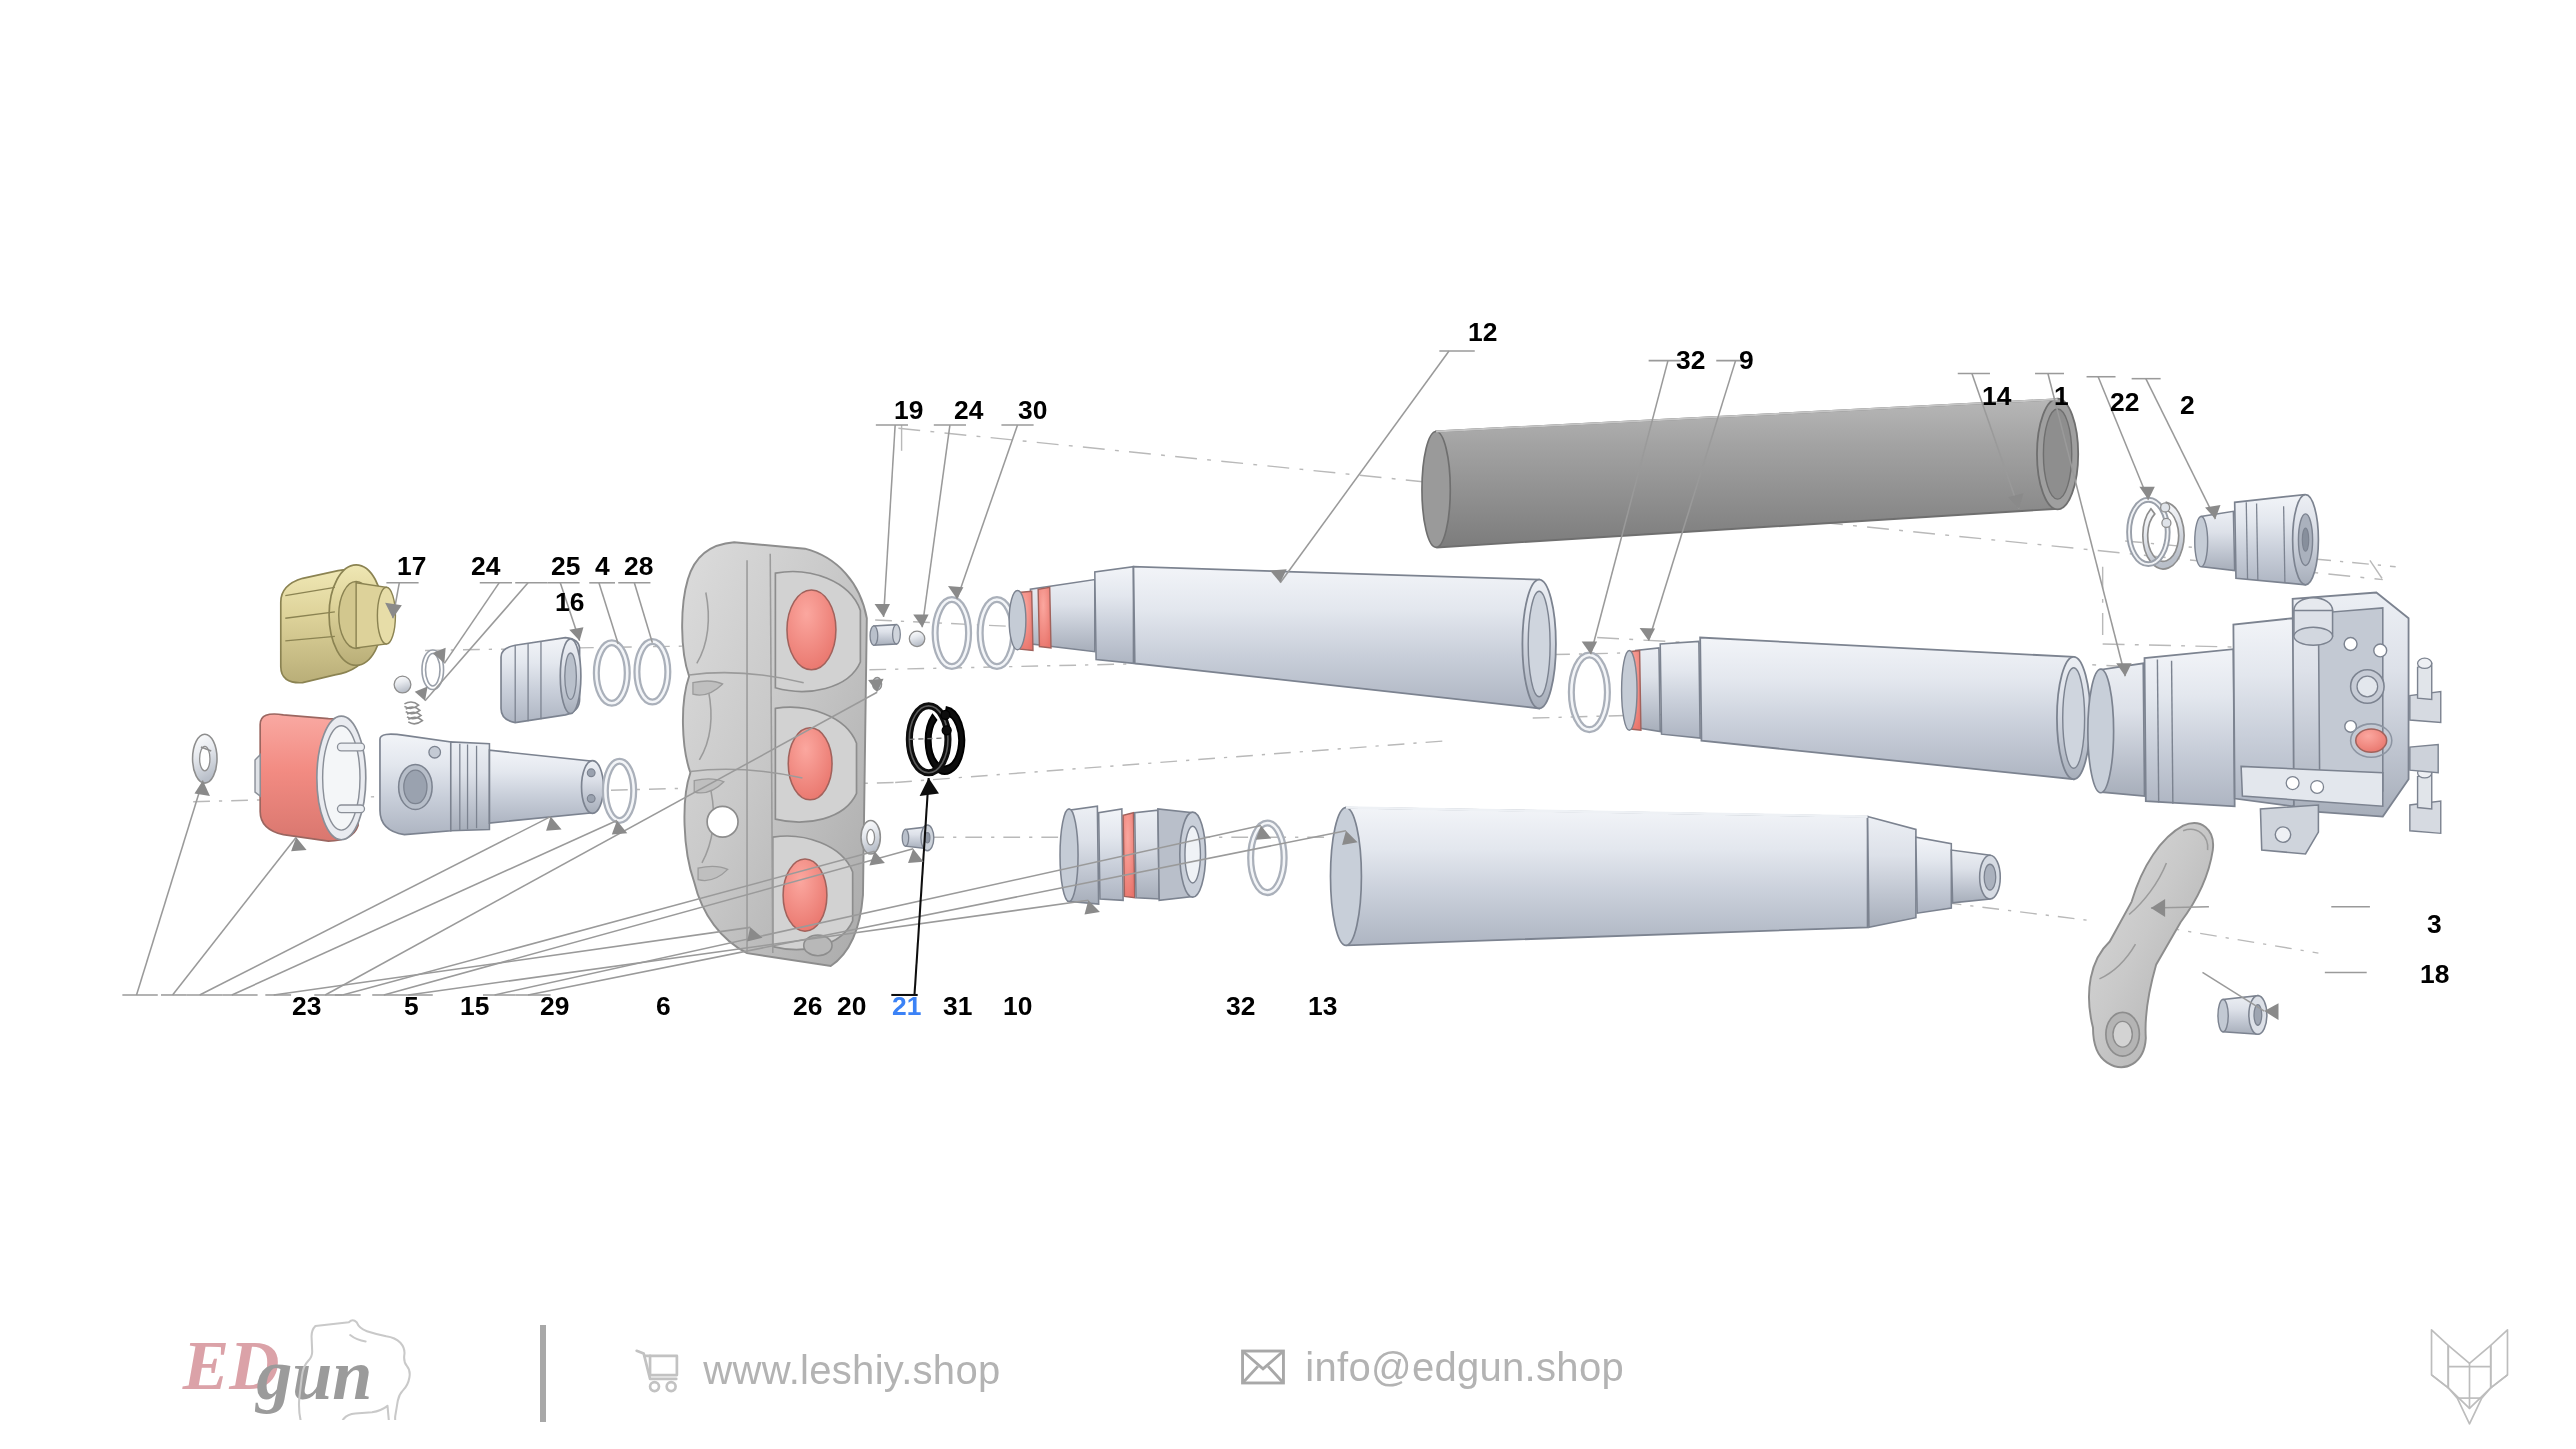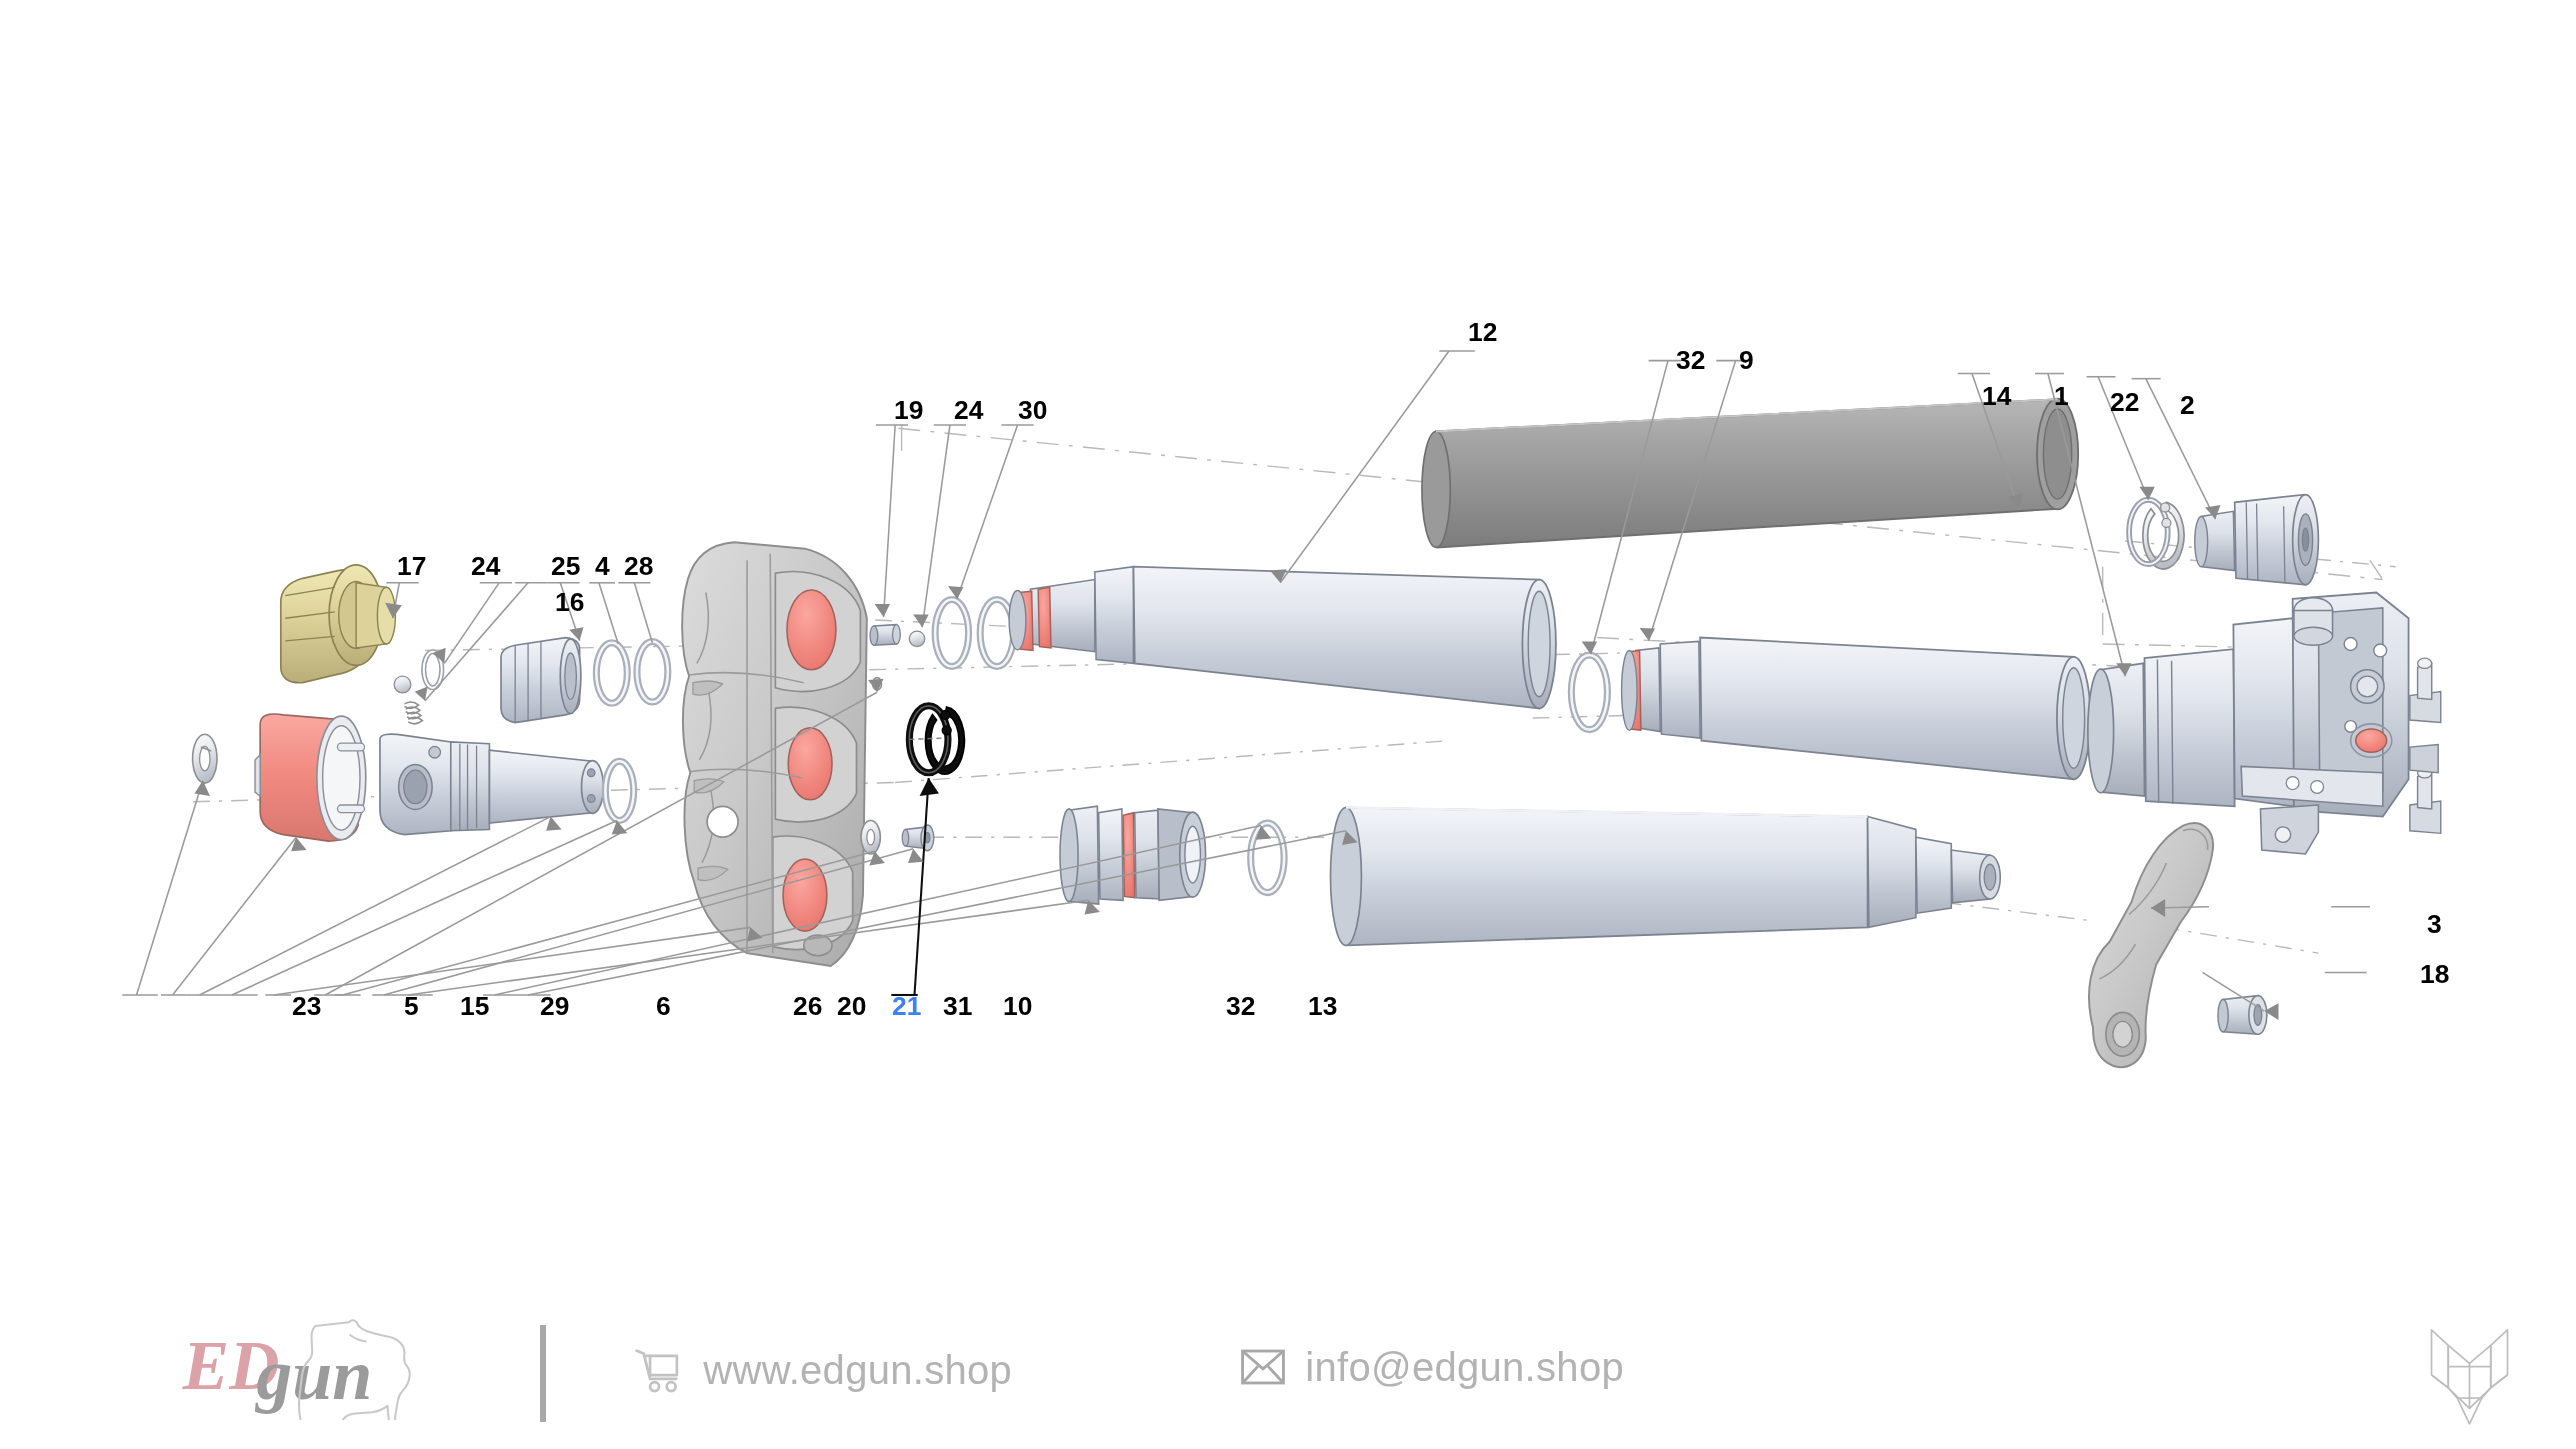--- a/index.html
+++ b/index.html
@@ -599,21 +599,21 @@
     <div class="f-item" id="f-web">
       <svg class="f-icon" width="50" height="46" viewBox="0 0 78 72">
         <g fill="none" stroke="#c2c2c2" stroke-width="4.2" stroke-linecap="round" stroke-linejoin="round">
           <path d="M4 6 L15 10 L25 50 L66 50"></path>
           <rect x="25" y="14" width="42" height="30"></rect>
           <path d="M16 14 L25 14"></path>
         </g>
         <circle cx="32" cy="62" r="7" fill="none" stroke="#c2c2c2" stroke-width="4.2"></circle>
         <circle cx="58" cy="62" r="7" fill="none" stroke="#c2c2c2" stroke-width="4.2"></circle>
       </svg>
-      <span class="f-text">www.edgun.shop</span>
+      <span class="f-text">www.leshiy.shop</span>
     </div>
 
     <div class="f-item" id="f-mail">
       <svg class="f-icon" width="46" height="40" viewBox="0 0 72 62">
         <rect x="4" y="6" width="64" height="50" fill="none" stroke="#a8a8a8" stroke-width="4.5"></rect>
         <path d="M4 6 L36 34 L68 6" fill="none" stroke="#a8a8a8" stroke-width="4.5"></path>
         <path d="M4 56 L28 30 M68 56 L44 30" fill="none" stroke="#a8a8a8" stroke-width="4.5"></path>
       </svg>
       <span class="f-text">info@edgun.shop</span>
     </div>

